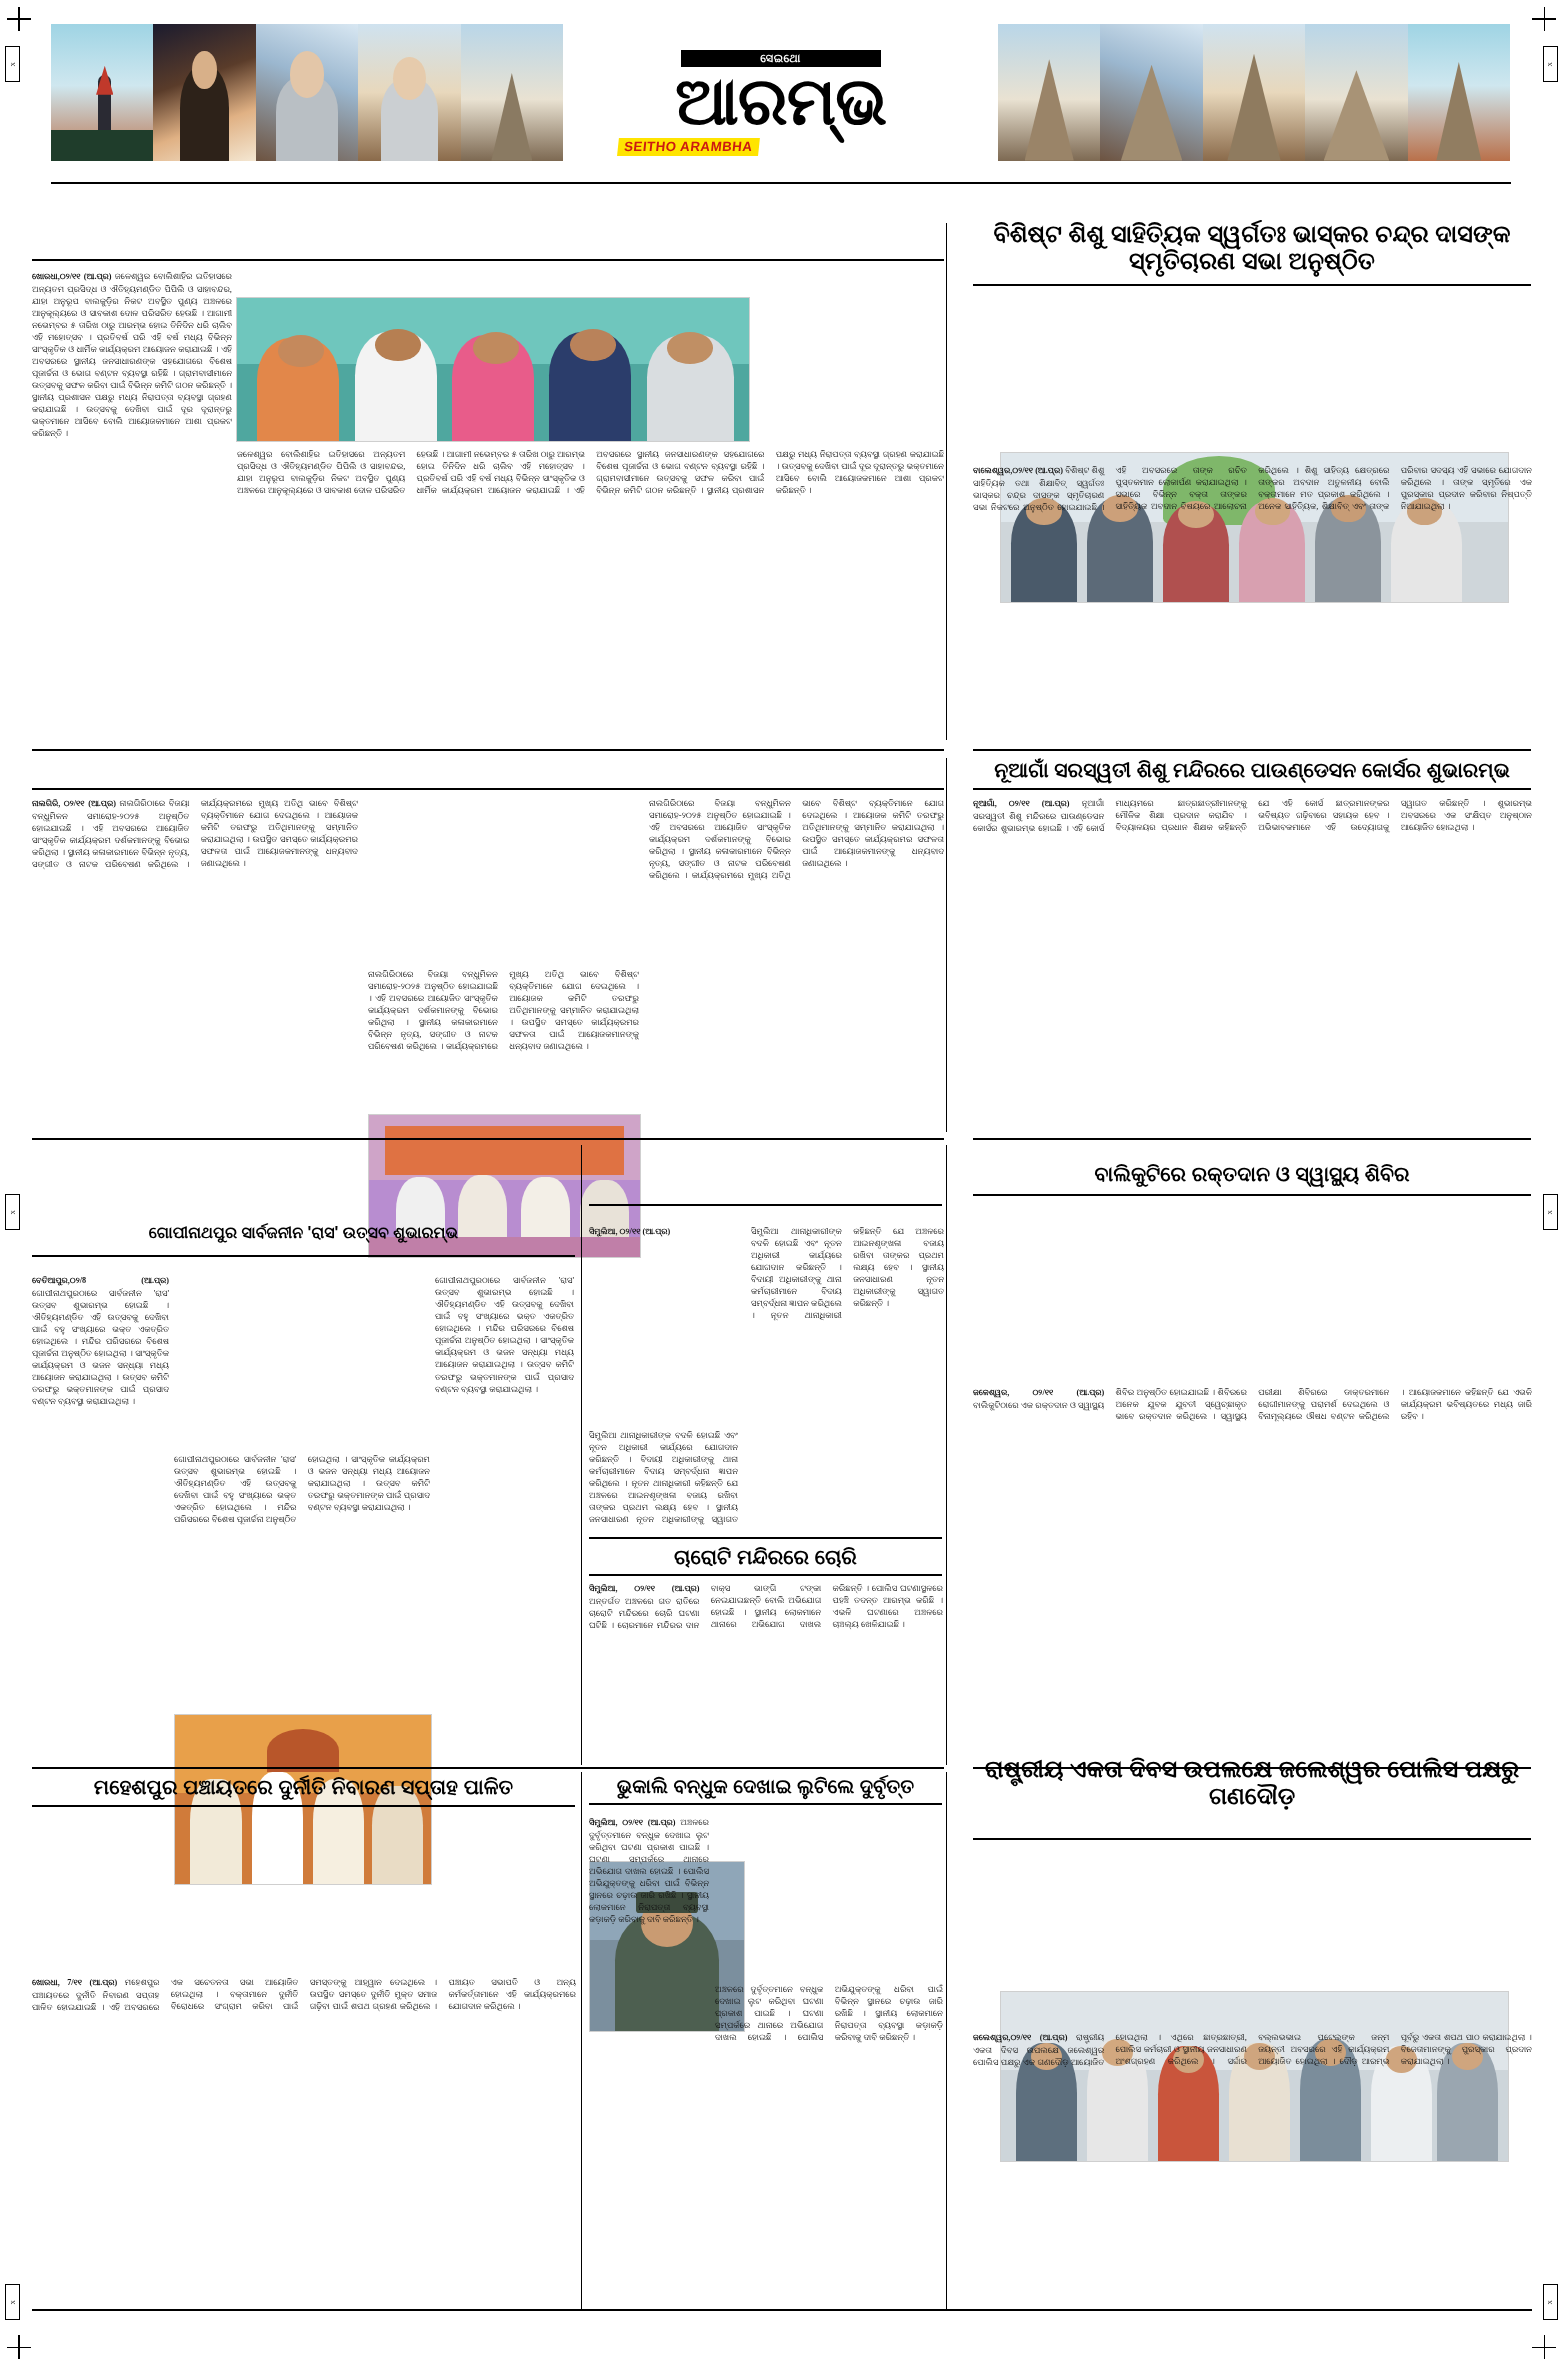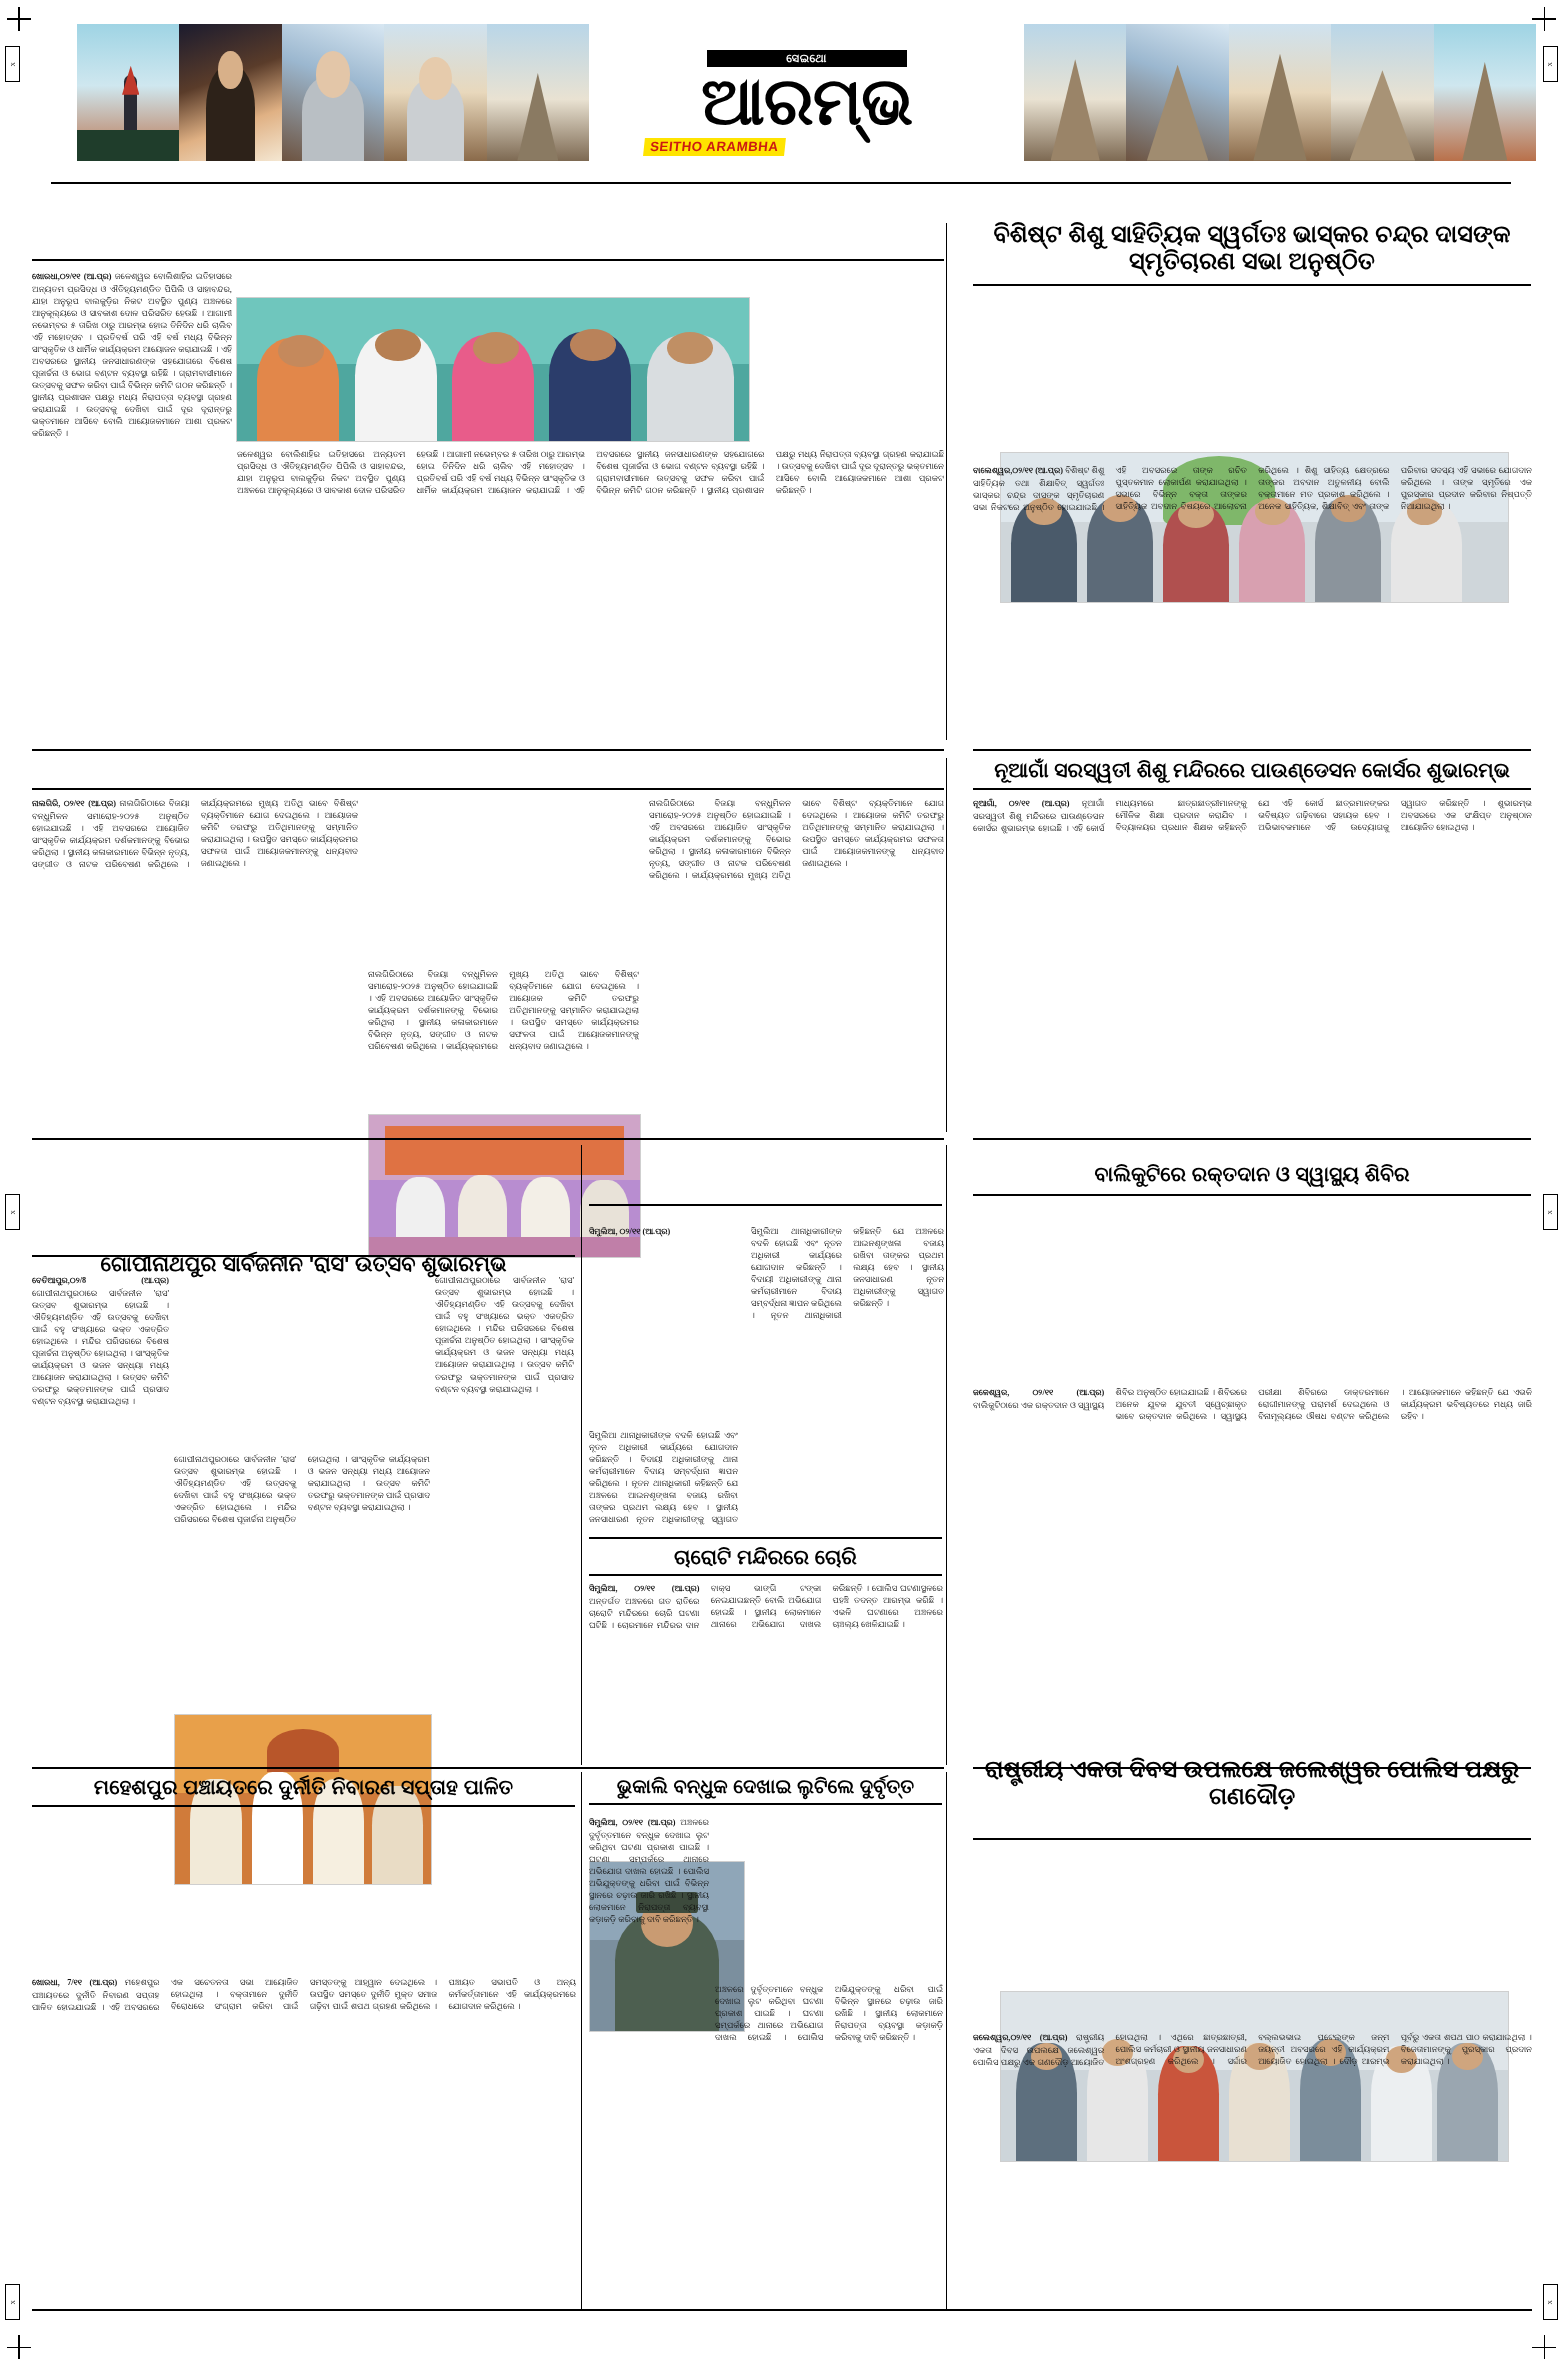--- a/index.html
+++ b/index.html
@@ -27,21 +27,21 @@
     position:absolute;width:13.3px;height:34px;border:1px solid #000;
     font-size:5.6px;line-height:1.05;text-align:center;color:#000;
     display:flex;align-items:center;justify-content:center;
     letter-spacing:0;
   }
   .sidemark span{transform:rotate(-90deg);white-space:nowrap;font-size:6.1px;}
 
   
   .masthead{
     position:absolute;left:51px;top:23.6px;width:1460px;height:137px;
-    display:flex;align-items:stretch;margin-left:26px;
+    display:flex;align-items:stretch;
   }
   .mast-strip{flex:0 0 512px;display:flex;}
   .mast-strip .ph{flex:1;}
   .mast-logo{flex:0 0 435px;display:flex;flex-direction:column;align-items:center;justify-content:center;position:relative;background:#fff;}
   .seitho-bar{
     background:#000;color:#fff;width:200px;height:16.4px;
     display:flex;align-items:center;justify-content:center;
     font-size:11.3px;font-weight:bold;letter-spacing:0.5px;
   }
   .logo-main{
@@ -297,21 +297,21 @@
   </div>
 
   <div class="rule" style="left:32px;top:1138px;width:912px;height:1.5px;"></div>
   <div class="rule" style="left:973px;top:1138px;width:558px;height:1.5px;"></div>
 
   <div class="rule" style="left:589px;top:1204px;width:353px;height:1.5px;"></div>
 
   <div class="block hl" style="left:973px;top:1162px;width:558px;font-size:20.5px;">ବାଲିକୁଟିରେ ରକ୍ତଦାନ ଓ ସ୍ୱାସ୍ଥ୍ୟ ଶିବିର</div>
   <div class="rule" style="left:973px;top:1194px;width:558px;height:1.5px;"></div>
 
-  <div class="block hl" style="left:32px;top:1252px;width:543px;font-size:21px;">ଗୋପୀନାଥପୁର ସାର୍ବଜନୀନ 'ରାସ' ଉତ୍ସବ ଶୁଭାରମ୍ଭ</div>
+  <div class="block hl" style="left:32px;top:1224px;width:543px;font-size:16px;">ଗୋପୀନାଥପୁର ସାର୍ବଜନୀନ 'ରାସ' ଉତ୍ସବ ଶୁଭାରମ୍ଭ</div>
   <div class="rule" style="left:32px;top:1255px;width:543px;height:1.5px;"></div>
 
   <div class="photo" style="left:174px;top:1274px;width:256px;height:169px;">
     <div class="sky" style="background:#e8a04a;"></div>
     <div class="ground" style="background:#d07b3a;"></div>
     <div style="position:absolute;left:6%;bottom:0;width:20%;height:62%;background:#f2ead8;border-radius:40% 40% 0 0;"></div>
     <div style="position:absolute;left:30%;bottom:0;width:20%;height:66%;background:#ffffff;border-radius:40% 40% 0 0;"></div>
     <div style="position:absolute;left:54%;bottom:0;width:20%;height:62%;background:#f6efe0;border-radius:40% 40% 0 0;"></div>
     <div style="position:absolute;left:77%;bottom:0;width:20%;height:58%;background:#e9dcc5;border-radius:40% 40% 0 0;"></div>
     <div style="position:absolute;left:36%;top:8%;width:28%;height:26%;background:#b8562a;border-radius:50% 50% 0 0;"></div>

